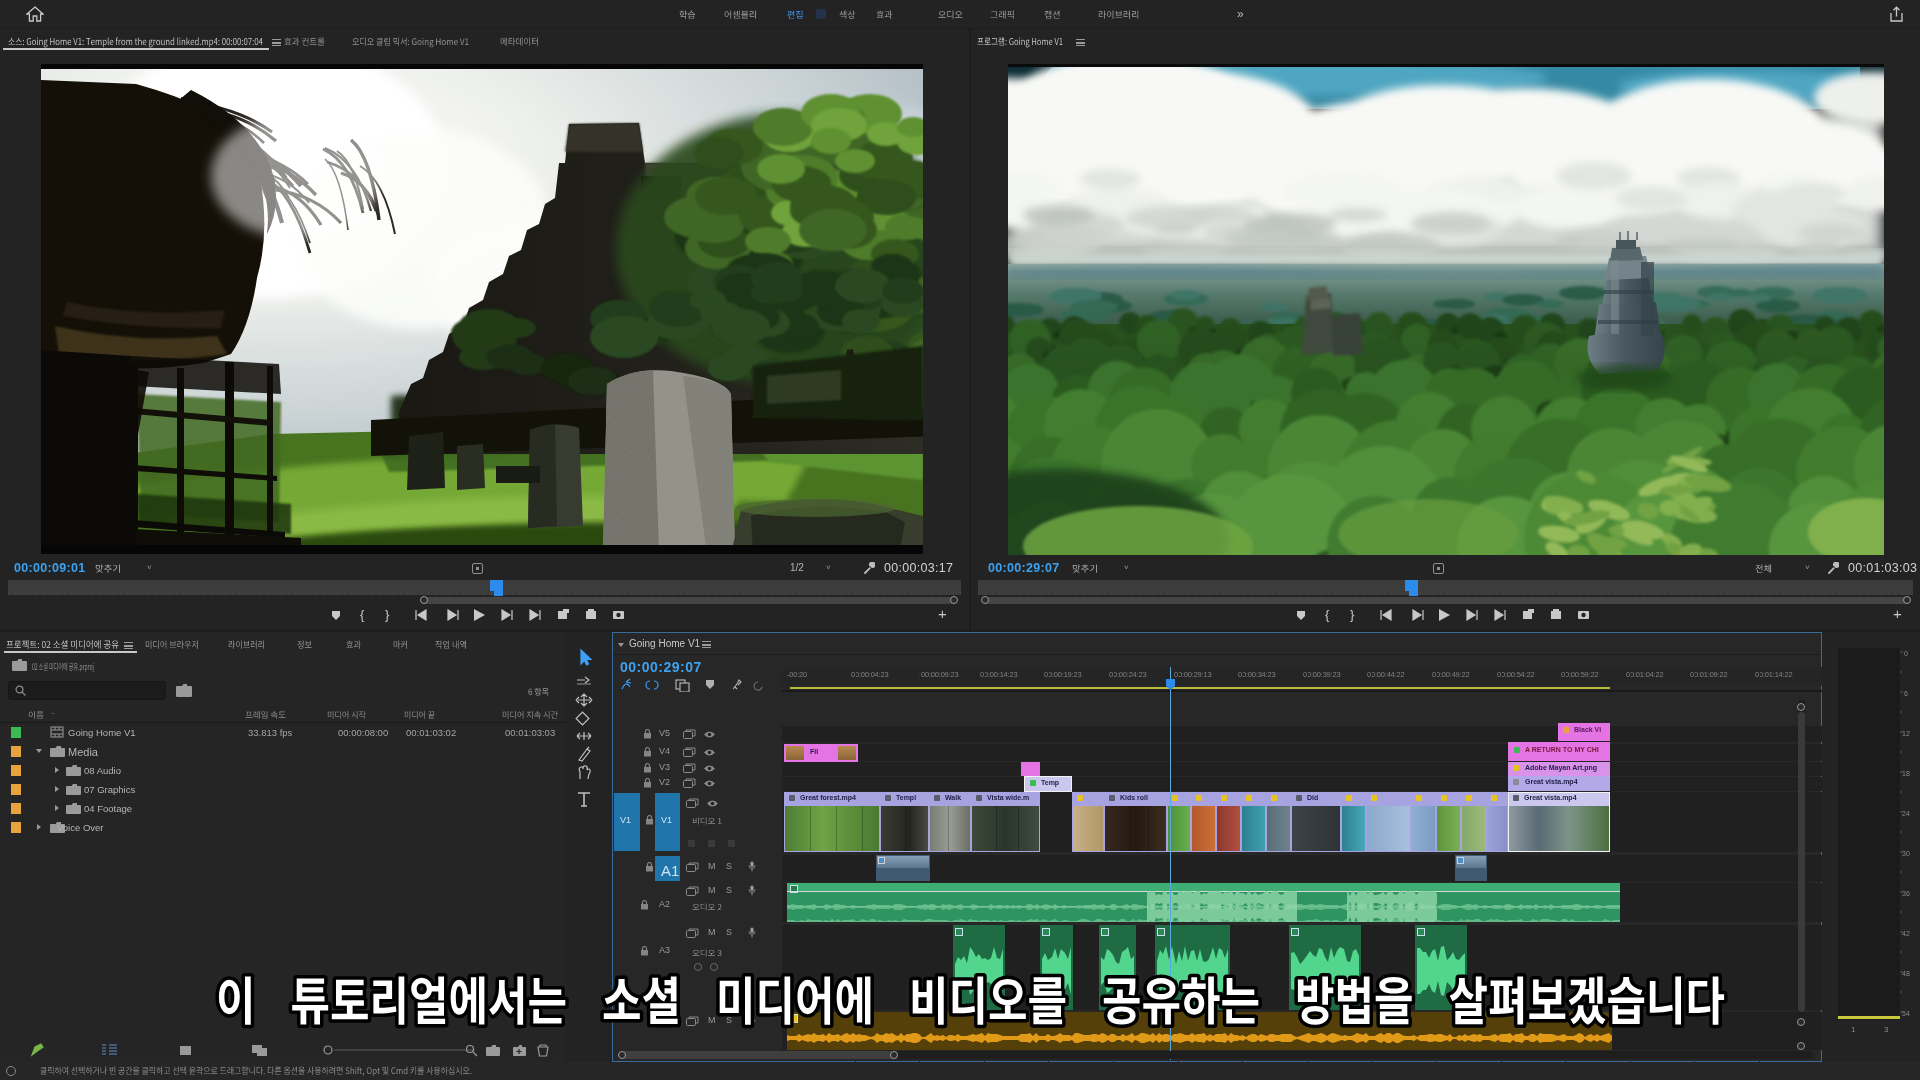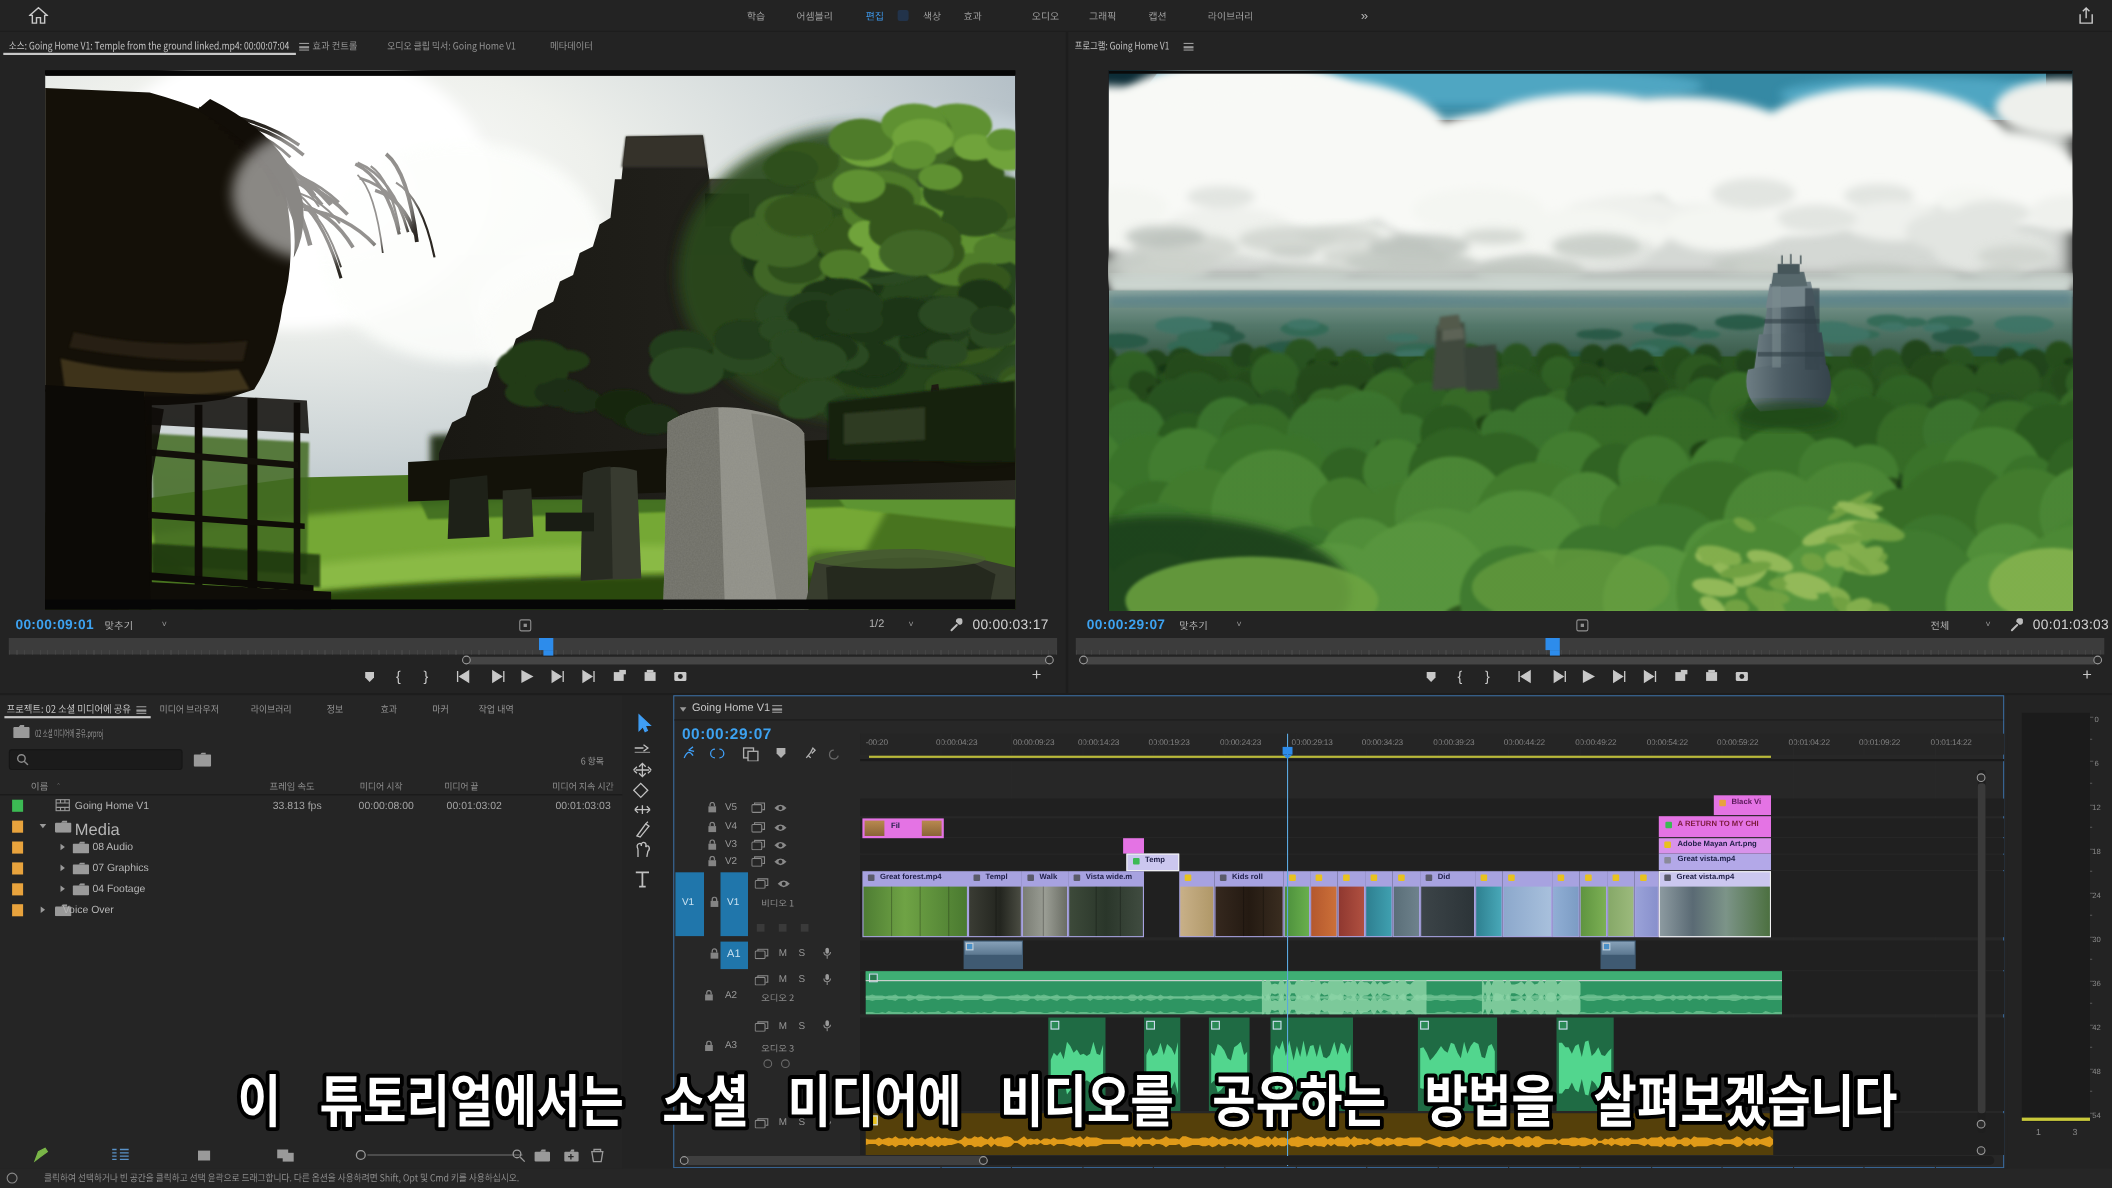--- a/index.html
+++ b/index.html
@@ -1006,30 +1006,30 @@
     <path transform="translate(0,14)" d="M0.8 -6.3H4.2V-1.3H0.8ZM3.5 -5.7H1.5V-1.8H3.5ZM5.7 -7.0H6.4V0.7H5.7Z M13.2 -7.0H13.9V0.7H13.2ZM8.4 -1.8H9.0Q9.7 -1.8 10.3 -1.9Q10.9 -1.9 11.4 -1.9Q11.9 -2.0 12.4 -2.1L12.5 -1.5Q12.0 -1.4 11.4 -1.3Q10.9 -1.3 10.3 -1.3Q9.7 -1.2 9.0 -1.2H8.4ZM8.4 -6.3H11.8V-5.7H9.0V-1.6H8.4Z M17.3 -6.4Q17.9 -6.4 18.3 -6.1Q18.7 -5.8 18.9 -5.2Q19.2 -4.6 19.2 -3.8Q19.2 -2.9 18.9 -2.3Q18.7 -1.7 18.3 -1.4Q17.9 -1.1 17.3 -1.1Q16.8 -1.1 16.4 -1.4Q16.0 -1.7 15.7 -2.3Q15.5 -2.9 15.5 -3.8Q15.5 -4.6 15.7 -5.2Q16.0 -5.8 16.4 -6.1Q16.8 -6.4 17.3 -6.4ZM17.3 -5.8Q17.0 -5.8 16.7 -5.6Q16.4 -5.3 16.3 -4.8Q16.1 -4.4 16.1 -3.8Q16.1 -3.1 16.3 -2.7Q16.4 -2.2 16.7 -2.0Q17.0 -1.7 17.3 -1.7Q17.7 -1.7 17.9 -2.0Q18.2 -2.2 18.4 -2.7Q18.5 -3.1 18.5 -3.8Q18.5 -4.4 18.4 -4.8Q18.2 -5.3 17.9 -5.6Q17.7 -5.8 17.3 -5.8ZM20.7 -7.0H21.4V0.7H20.7ZM18.9 -4.1H21.0V-3.5H18.9Z M26.6 -5.9H27.2V-4.7Q27.2 -4.1 27.0 -3.5Q26.8 -2.9 26.5 -2.4Q26.3 -1.8 25.9 -1.4Q25.5 -1.0 25.1 -0.8L24.7 -1.4Q25.1 -1.6 25.4 -1.9Q25.8 -2.3 26.0 -2.7Q26.3 -3.2 26.5 -3.7Q26.6 -4.2 26.6 -4.7ZM26.7 -5.9H27.3V-4.7Q27.3 -4.2 27.4 -3.7Q27.6 -3.2 27.9 -2.8Q28.1 -2.4 28.5 -2.1Q28.8 -1.8 29.3 -1.6L28.9 -1.0Q28.4 -1.2 28.0 -1.6Q27.7 -2.0 27.4 -2.5Q27.1 -2.9 26.9 -3.5Q26.7 -4.1 26.7 -4.7ZM24.9 -6.2H29.0V-5.6H24.9ZM30.0 -7.0H30.7V0.7H30.0Z M32.1 -3.2H38.8V-2.6H32.1ZM35.1 -4.3H35.8V-2.9H35.1ZM35.1 -6.9H35.7V-6.6Q35.7 -6.2 35.5 -5.8Q35.4 -5.4 35.1 -5.1Q34.8 -4.8 34.5 -4.6Q34.1 -4.3 33.7 -4.2Q33.3 -4.0 32.8 -3.9L32.5 -4.5Q32.9 -4.6 33.3 -4.7Q33.7 -4.8 34.0 -5.0Q34.3 -5.2 34.6 -5.4Q34.8 -5.7 35.0 -6.0Q35.1 -6.3 35.1 -6.6ZM35.2 -6.9H35.8V-6.6Q35.8 -6.3 35.9 -6.0Q36.1 -5.7 36.3 -5.4Q36.6 -5.2 36.9 -5.0Q37.2 -4.8 37.6 -4.7Q38.0 -4.6 38.4 -4.5L38.1 -3.9Q37.7 -4.0 37.3 -4.2Q36.8 -4.3 36.5 -4.6Q36.1 -4.8 35.8 -5.1Q35.5 -5.4 35.4 -5.8Q35.2 -6.1 35.2 -6.6ZM32.9 -1.8H38.0V0.7H37.3V-1.3H32.9Z M43.4 -6.4H43.9V-5.0Q43.9 -4.3 43.8 -3.7Q43.6 -3.1 43.3 -2.5Q43.0 -2.0 42.7 -1.6Q42.3 -1.2 41.8 -0.9L41.4 -1.5Q41.8 -1.7 42.2 -2.1Q42.5 -2.4 42.8 -2.9Q43.1 -3.4 43.2 -3.9Q43.4 -4.4 43.4 -5.0ZM43.5 -6.4H44.1V-5.0Q44.1 -4.5 44.2 -3.9Q44.4 -3.4 44.6 -3.0Q44.9 -2.5 45.3 -2.2Q45.6 -1.8 46.0 -1.6L45.6 -1.1Q45.2 -1.3 44.8 -1.7Q44.4 -2.1 44.1 -2.6Q43.8 -3.1 43.7 -3.7Q43.5 -4.3 43.5 -5.0ZM46.8 -7.0H47.5V0.7H46.8Z M54.0 -7.0H54.6V-1.4H54.0ZM54.4 -4.7H55.7V-4.1H54.4ZM51.9 -6.4H52.7Q52.7 -5.4 52.2 -4.6Q51.8 -3.8 51.0 -3.2Q50.3 -2.6 49.2 -2.3L48.9 -2.9Q49.9 -3.2 50.5 -3.6Q51.2 -4.1 51.6 -4.8Q51.9 -5.4 51.9 -6.1ZM49.2 -6.4H52.3V-5.9H49.2ZM50.0 -0.1H55.0V0.5H50.0ZM50.0 -2.0H50.7V0.1H50.0Z" fill="#8f8f8f"></path>
   </svg>
 <div class="abs" style="left:0;top:722px;width:566px;height:1px;background:#1a1a1a"></div>
 <div class="abs" style="left:11px;top:727px;width:10px;height:11px;background:#3cba54"></div>
 <svg class="abs" style="left:50px;top:726px" width="14" height="12" viewBox="0 0 14 12">
 <rect x="1" y="1" width="12" height="10" fill="none" stroke="#9a9a9a" stroke-width="1"></rect>
 <path d="M1 4 L13 4 M1 8 L13 8 M5 1 L5 4 M9 1 L9 4 M5 8 L5 11 M9 8 L9 11" stroke="#9a9a9a" stroke-width="1"></path>
   </svg>
 <div class="txt" style="left:68px;top:728px;color:#b6b6b6;font-size:9.5px">Going Home V1</div>
 <div class="txt" style="left:248px;top:728px;color:#a4a4a4;font-size:9.5px">33.813 fps</div>
-<div class="txt" style="left:326px;top:728px;color:#a4a4a4;font-size:9.5px">00:00:08:00</div>
+<div class="txt" style="left:338px;top:728px;color:#a4a4a4;font-size:9.5px">00:00:08:00</div>
 <div class="txt" style="left:406px;top:728px;color:#a4a4a4;font-size:9.5px">00:01:03:02</div>
 <div class="txt" style="left:505px;top:728px;color:#a4a4a4;font-size:9.5px">00:01:03:03</div>
 <div class="abs" style="left:11px;top:746px;width:10px;height:11px;background:#e8a33d"></div>
 <div class="trd" style="left:36px;top:749px"></div>
 <svg class="abs" style="left:50px;top:746px" width="15" height="11" viewBox="0 0 15 11">
 <rect x="0" y="2" width="15" height="9" rx="1" fill="#9a9a9a"></rect>
     <path d="M0 2 L5.5 2 L7 0 L11 0 L11 2Z" fill="#9a9a9a"></path>
   </svg>
-<div class="txt" style="left:68px;top:747px;color:#b6b6b6;font-size:15px">Media</div>
+<div class="txt" style="left:68px;top:747px;color:#b6b6b6;font-size:11px">Media</div>
 <div class="abs" style="left:11px;top:765px;width:10px;height:11px;background:#e8a33d"></div>
 <div class="trr" style="left:55px;top:767px"></div>
 <svg class="abs" style="left:66px;top:765px" width="15" height="11" viewBox="0 0 15 11">
 <rect x="0" y="2" width="15" height="9" rx="1" fill="#9a9a9a"></rect>
     <path d="M0 2 L5.5 2 L7 0 L11 0 L11 2Z" fill="#9a9a9a"></path>
   </svg>
 <div class="txt" style="left:84px;top:766px;color:#b6b6b6;font-size:9.5px">08 Audio</div>
 <div class="abs" style="left:11px;top:784px;width:10px;height:11px;background:#e8a33d"></div>
 <div class="trr" style="left:55px;top:786px"></div>
 <svg class="abs" style="left:66px;top:784px" width="15" height="11" viewBox="0 0 15 11">
@@ -1243,21 +1243,21 @@
     <path transform="translate(0,14)" d="M6.0 -6.6H6.7V0.6H6.0ZM0.9 -6.0H1.6V-4.1H3.8V-6.0H4.5V-1.1H0.9ZM1.6 -3.6V-1.7H3.8V-3.6Z M13.8 -6.6H14.5V0.6H13.8ZM8.7 -1.7H9.3Q10.1 -1.7 10.7 -1.7Q11.3 -1.8 11.9 -1.8Q12.4 -1.9 13.0 -2.0L13.0 -1.4Q12.5 -1.3 11.9 -1.3Q11.4 -1.2 10.7 -1.2Q10.1 -1.2 9.3 -1.2H8.7ZM8.7 -5.9H12.3V-5.4H9.4V-1.5H8.7Z M19.1 -2.5H19.8V-0.7H19.1ZM19.5 -6.1Q20.3 -6.1 20.9 -5.9Q21.5 -5.7 21.9 -5.2Q22.3 -4.8 22.3 -4.2Q22.3 -3.7 21.9 -3.2Q21.5 -2.8 20.9 -2.6Q20.3 -2.3 19.5 -2.3Q18.7 -2.3 18.0 -2.6Q17.4 -2.8 17.1 -3.2Q16.7 -3.7 16.7 -4.2Q16.7 -4.8 17.1 -5.2Q17.4 -5.7 18.0 -5.9Q18.7 -6.1 19.5 -6.1ZM19.5 -5.6Q18.9 -5.6 18.4 -5.4Q17.9 -5.3 17.6 -5.0Q17.4 -4.7 17.4 -4.2Q17.4 -3.8 17.6 -3.5Q17.9 -3.2 18.4 -3.0Q18.9 -2.9 19.5 -2.9Q20.1 -2.9 20.6 -3.0Q21.0 -3.2 21.3 -3.5Q21.6 -3.8 21.6 -4.2Q21.6 -4.7 21.3 -5.0Q21.0 -5.3 20.6 -5.4Q20.1 -5.6 19.5 -5.6ZM16.0 -0.9H23.0V-0.3H16.0Z M26.0 0.0V-0.6H27.4V-5.0H26.3V-5.5Q26.7 -5.5 27.0 -5.6Q27.4 -5.7 27.6 -5.9H28.2V-0.6H29.4V0.0Z" fill="#8f8f8f"></path>
   </svg>
 <div class="abs" style="left:688px;top:840px;width:7px;height:7px;background:#3a3a3a"></div>
 <div class="abs" style="left:708px;top:840px;width:7px;height:7px;background:#3a3a3a"></div>
 <div class="abs" style="left:728px;top:840px;width:7px;height:7px;background:#3a3a3a"></div>
 <svg class="abs" style="left:645px;top:862px" width="9" height="10" viewBox="0 0 9 10">
     <rect x="1" y="4" width="7" height="5.5" fill="#848484"></rect>
     <path d="M2.5 4 V2.5 a2 2 0 0 1 4 0 V4" fill="none" stroke="#848484" stroke-width="1.2"></path>
   </svg>
 <div class="abs" style="left:655px;top:856px;width:25px;height:25px;background:#2076ab"></div>
-<div class="txt" style="left:661px;top:863px;color:#cde4f2;font-size:10px">A1</div>
+<div class="txt" style="left:661px;top:863px;color:#cde4f2;font-size:15px">A1</div>
 <svg class="abs" style="left:686px;top:862px" width="13" height="10" viewBox="0 0 13 10">
     <rect x="0.5" y="2.5" width="9" height="7" rx="1" fill="none" stroke="#8a8a8a" stroke-width="1"></rect>
     <path d="M3 2.5 V1 h9 v6 h-2" fill="none" stroke="#8a8a8a" stroke-width="1"></path>
   </svg>
 <div class="txt" style="left:708px;top:862px;color:#9a9a9a;font-size:9px">M</div>
 <div class="txt" style="left:726px;top:862px;color:#9a9a9a;font-size:9px">S</div>
 <svg class="abs" style="left:748px;top:861px" width="8" height="11" viewBox="0 0 8 11">
     <rect x="2.4" y="0.5" width="3.2" height="5.5" rx="1.6" fill="#9a9a9a"></rect>
     <path d="M1 4.5 a3 3 0 0 0 6 0 M4 8 v2.5" fill="none" stroke="#8a8a8a" stroke-width="1"></path>
   </svg>

